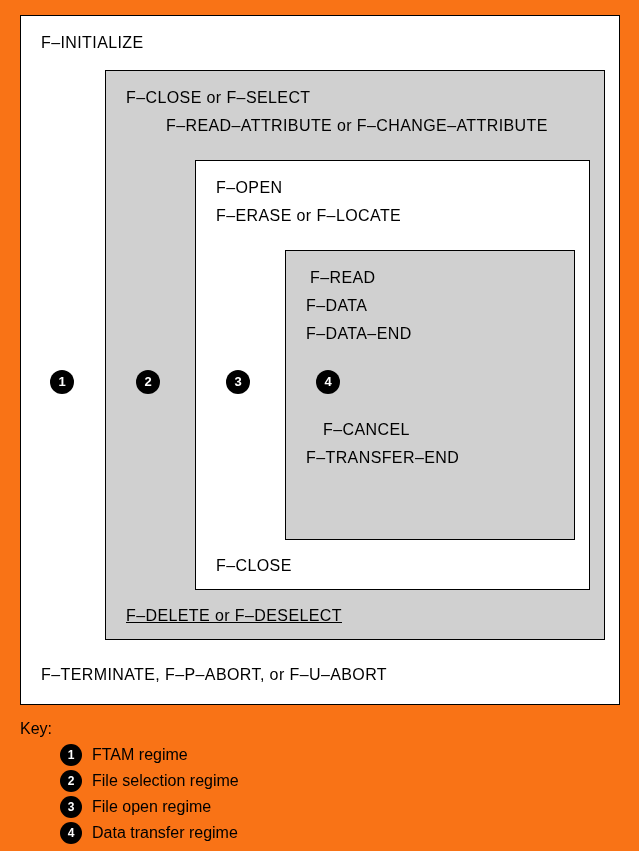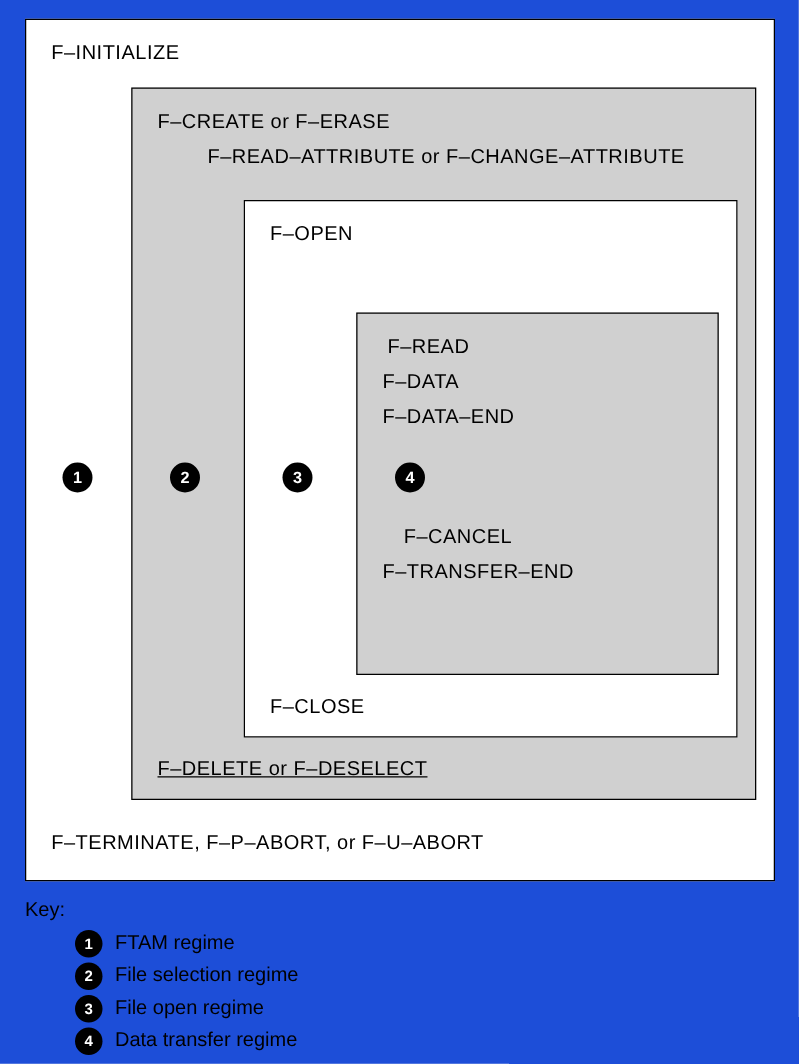--- a/index.html
+++ b/index.html
@@ -8,21 +8,21 @@
     padding: 0;
     font-family: Arial, Helvetica, sans-serif;
     font-size: 14px;
     color: #000;
     background: #fff;
   }
   .canvas {
     width: 639px;
     height: 851px;
     position: relative;
-    background: #1d4ed8;
+    background: #f97316;
   }
   .box {
     position: absolute;
     border: 1.5px solid #000;
   }
   .box-white { background: #fff; }
   .box-gray  { background: #d0d0d0; }
 
   
   .lbl {
@@ -77,27 +77,28 @@
 <body>
 
 <div class="canvas">
 
   <div class="box box-white" style="left:20px; top:15px; width:600px; height:690px;">
     <span class="lbl" style="left:20px; top:18px;">F–INITIALIZE</span>
     <span class="lbl" style="left:20px; top:650px;">F–TERMINATE, F–P–ABORT, or F–U–ABORT</span>
   </div>
 
   <div class="box box-gray" style="left:105px; top:70px; width:500px; height:570px;">
-    <span class="lbl" style="left:20px; top:18px;">F–CREATE or F–ERASE</span>
+    <span class="lbl" style="left:20px; top:18px;">F–CLOSE or F–SELECT</span>
     <span class="lbl" style="left:20px; top:46px;margin-left:40px;">F–READ–ATTRIBUTE or F–CHANGE–ATTRIBUTE</span>
     <span class="lbl" style="left:20px; top:536px;text-decoration:underline;">F–DELETE or F–DESELECT</span>
   </div>
 
   <div class="box box-white" style="left:195px; top:160px; width:395px; height:430px;">
     <span class="lbl" style="left:20px; top:18px;">F–OPEN</span>
+    <span class="lbl" style="left:20px; top:46px;">F–ERASE or F–LOCATE</span>
     <span class="lbl" style="left:20px; top:396px;">F–CLOSE</span>
   </div>
 
   <div class="box box-gray" style="left:285px; top:250px; width:290px; height:290px;">
     <span class="lbl" style="left:24px; top:18px;">F–READ</span>
     <span class="lbl" style="left:20px; top:46px;">F–DATA</span>
     <span class="lbl" style="left:20px; top:74px;">F–DATA–END</span>
     <span class="lbl" style="left:37px; top:170px;">F–CANCEL</span>
     <span class="lbl" style="left:20px; top:198px;">F–TRANSFER–END</span>
   </div>

